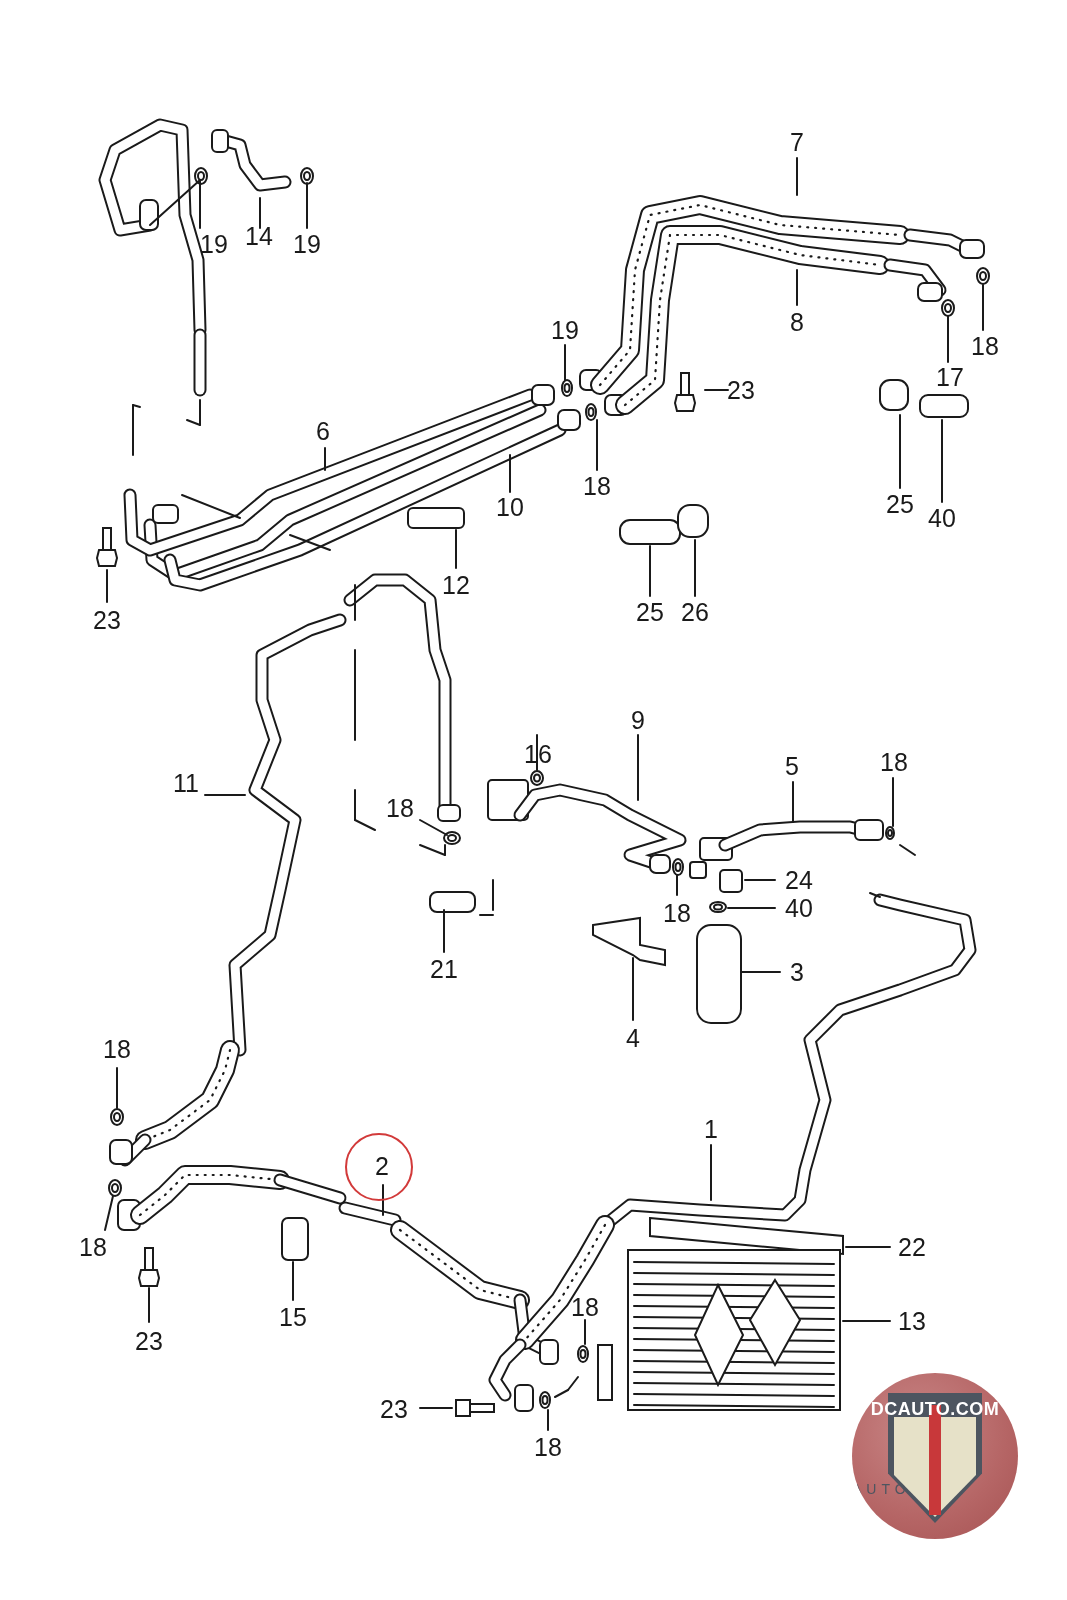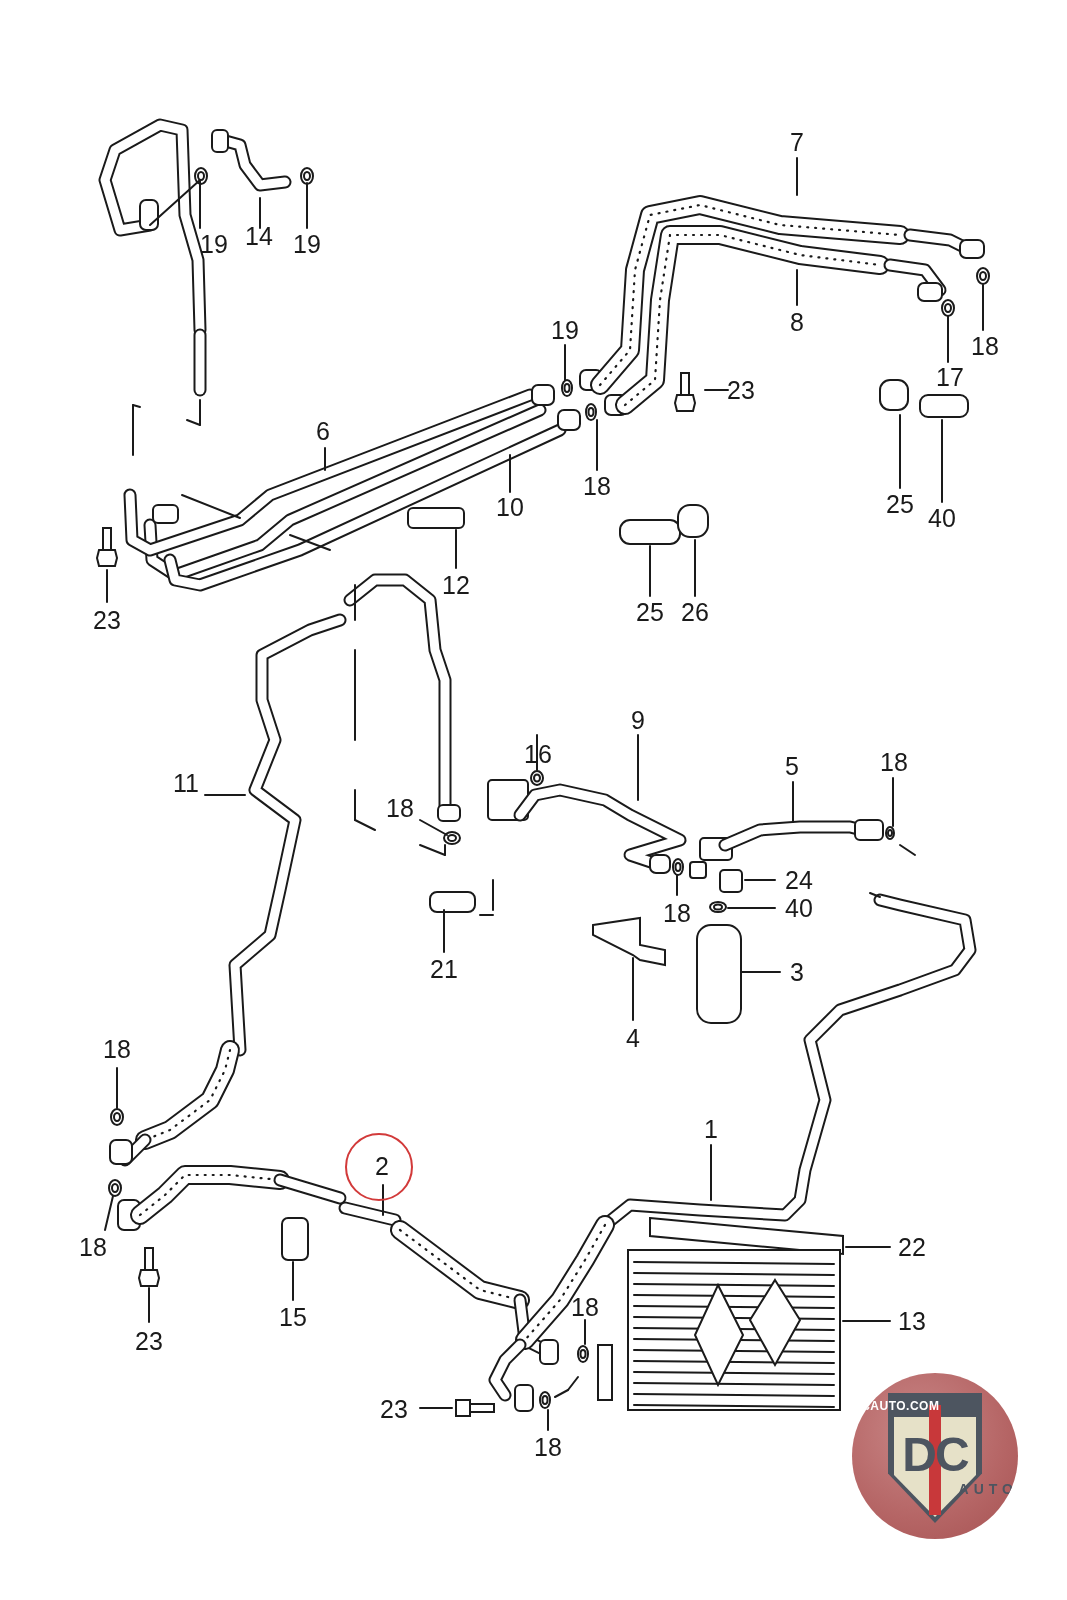--- a/index.html
+++ b/index.html
@@ -11,23 +11,23 @@
   #diagram .hose{fill:none;stroke:#1a1a1a;stroke-width:20;stroke-linecap:round;stroke-linejoin:round;}
   #diagram .hose-in{fill:none;stroke:#ffffff;stroke-width:16;stroke-linecap:round;stroke-linejoin:round;}
   #diagram .dots{fill:none;stroke:#1a1a1a;stroke-width:2.2;stroke-dasharray:1 7;stroke-linecap:round;}
   #diagram .part{fill:#ffffff;stroke:#1a1a1a;stroke-width:2;}
   .label{position:absolute;font-size:25px;color:#1a1a1a;line-height:1;transform:translate(-50%,-50%);white-space:nowrap;}
   #highlight{position:absolute;left:345px;top:1133px;width:64px;height:64px;border:2px solid #d23a3a;border-radius:50%;}
   #logo{position:absolute;left:852px;top:1373px;width:166px;height:166px;border-radius:50%;background:radial-gradient(circle at 40% 35%,#c98686,#b56565 60%,#a55252);overflow:hidden;}
   #logo .shield{position:absolute;left:36px;top:20px;width:94px;height:130px;background:#4d5560;clip-path:polygon(0 0,100% 0,100% 62%,50% 100%,0 62%);}
   #logo .shield-in{position:absolute;left:42px;top:44px;width:82px;height:100px;background:#e6e1c8;clip-path:polygon(0 0,100% 0,100% 58%,50% 100%,0 58%);}
   #logo .stripe{position:absolute;left:77px;top:32px;width:12px;height:110px;background:#c8383a;}
-  #logo .url{position:absolute;left:0;width:166px;top:26px;text-align:left;font-size:12px;font-weight:bold;color:#ffffff;letter-spacing:0.5px;}
+  #logo .url{position:absolute;left:0;width:166px;top:26px;text-align:center;font-size:18px;font-weight:bold;color:#ffffff;letter-spacing:0.5px;}
   #logo .dc{position:absolute;left:0;width:166px;top:54px;text-align:center;font-size:48px;font-weight:bold;color:#4d5560;letter-spacing:-2px;}
-  #logo .auto{position:absolute;left:0;width:166px;top:108px;text-align:right;font-size:14px;color:#4d5560;letter-spacing:5px;font-weight:bold;}
+  #logo .auto{position:absolute;left:0;width:166px;top:108px;text-align:left;font-size:14px;color:#4d5560;letter-spacing:5px;}
 </style>
 </head>
 <body>
 
 <svg id="diagram" viewBox="0 0 1067 1600" xmlns="http://www.w3.org/2000/svg">
     <path d="M200 330 L198 260 L185 215 L182 130 L160 125 L115 150 L105 180 L120 230 L150 225" class="pipe"></path>
     <path d="M200 330 L198 260 L185 215 L182 130 L160 125 L115 150 L105 180 L120 230 L150 225" class="pipe-in"></path>
     <path d="M200 335 L200 390" class="pipe"></path>
     <path d="M200 335 L200 390" class="pipe-in"></path>
     <rect x="140" y="200" width="18" height="30" rx="6" class="part"></rect>
@@ -270,15 +270,14 @@
 <span class="label" style="left:394px;top:1409px">23</span>
 <span class="label" style="left:548px;top:1447px">18</span>
 
 <div id="highlight"></div>
 
 <div id="logo">
   <div class="shield"></div>
   <div class="shield-in"></div>
   <div class="stripe"></div>
   <div class="url">DCAUTO.COM</div>
-  <div class="dc">DC</div>
   <div class="auto">AUTO</div>
 </div>
 
 </body></html>

